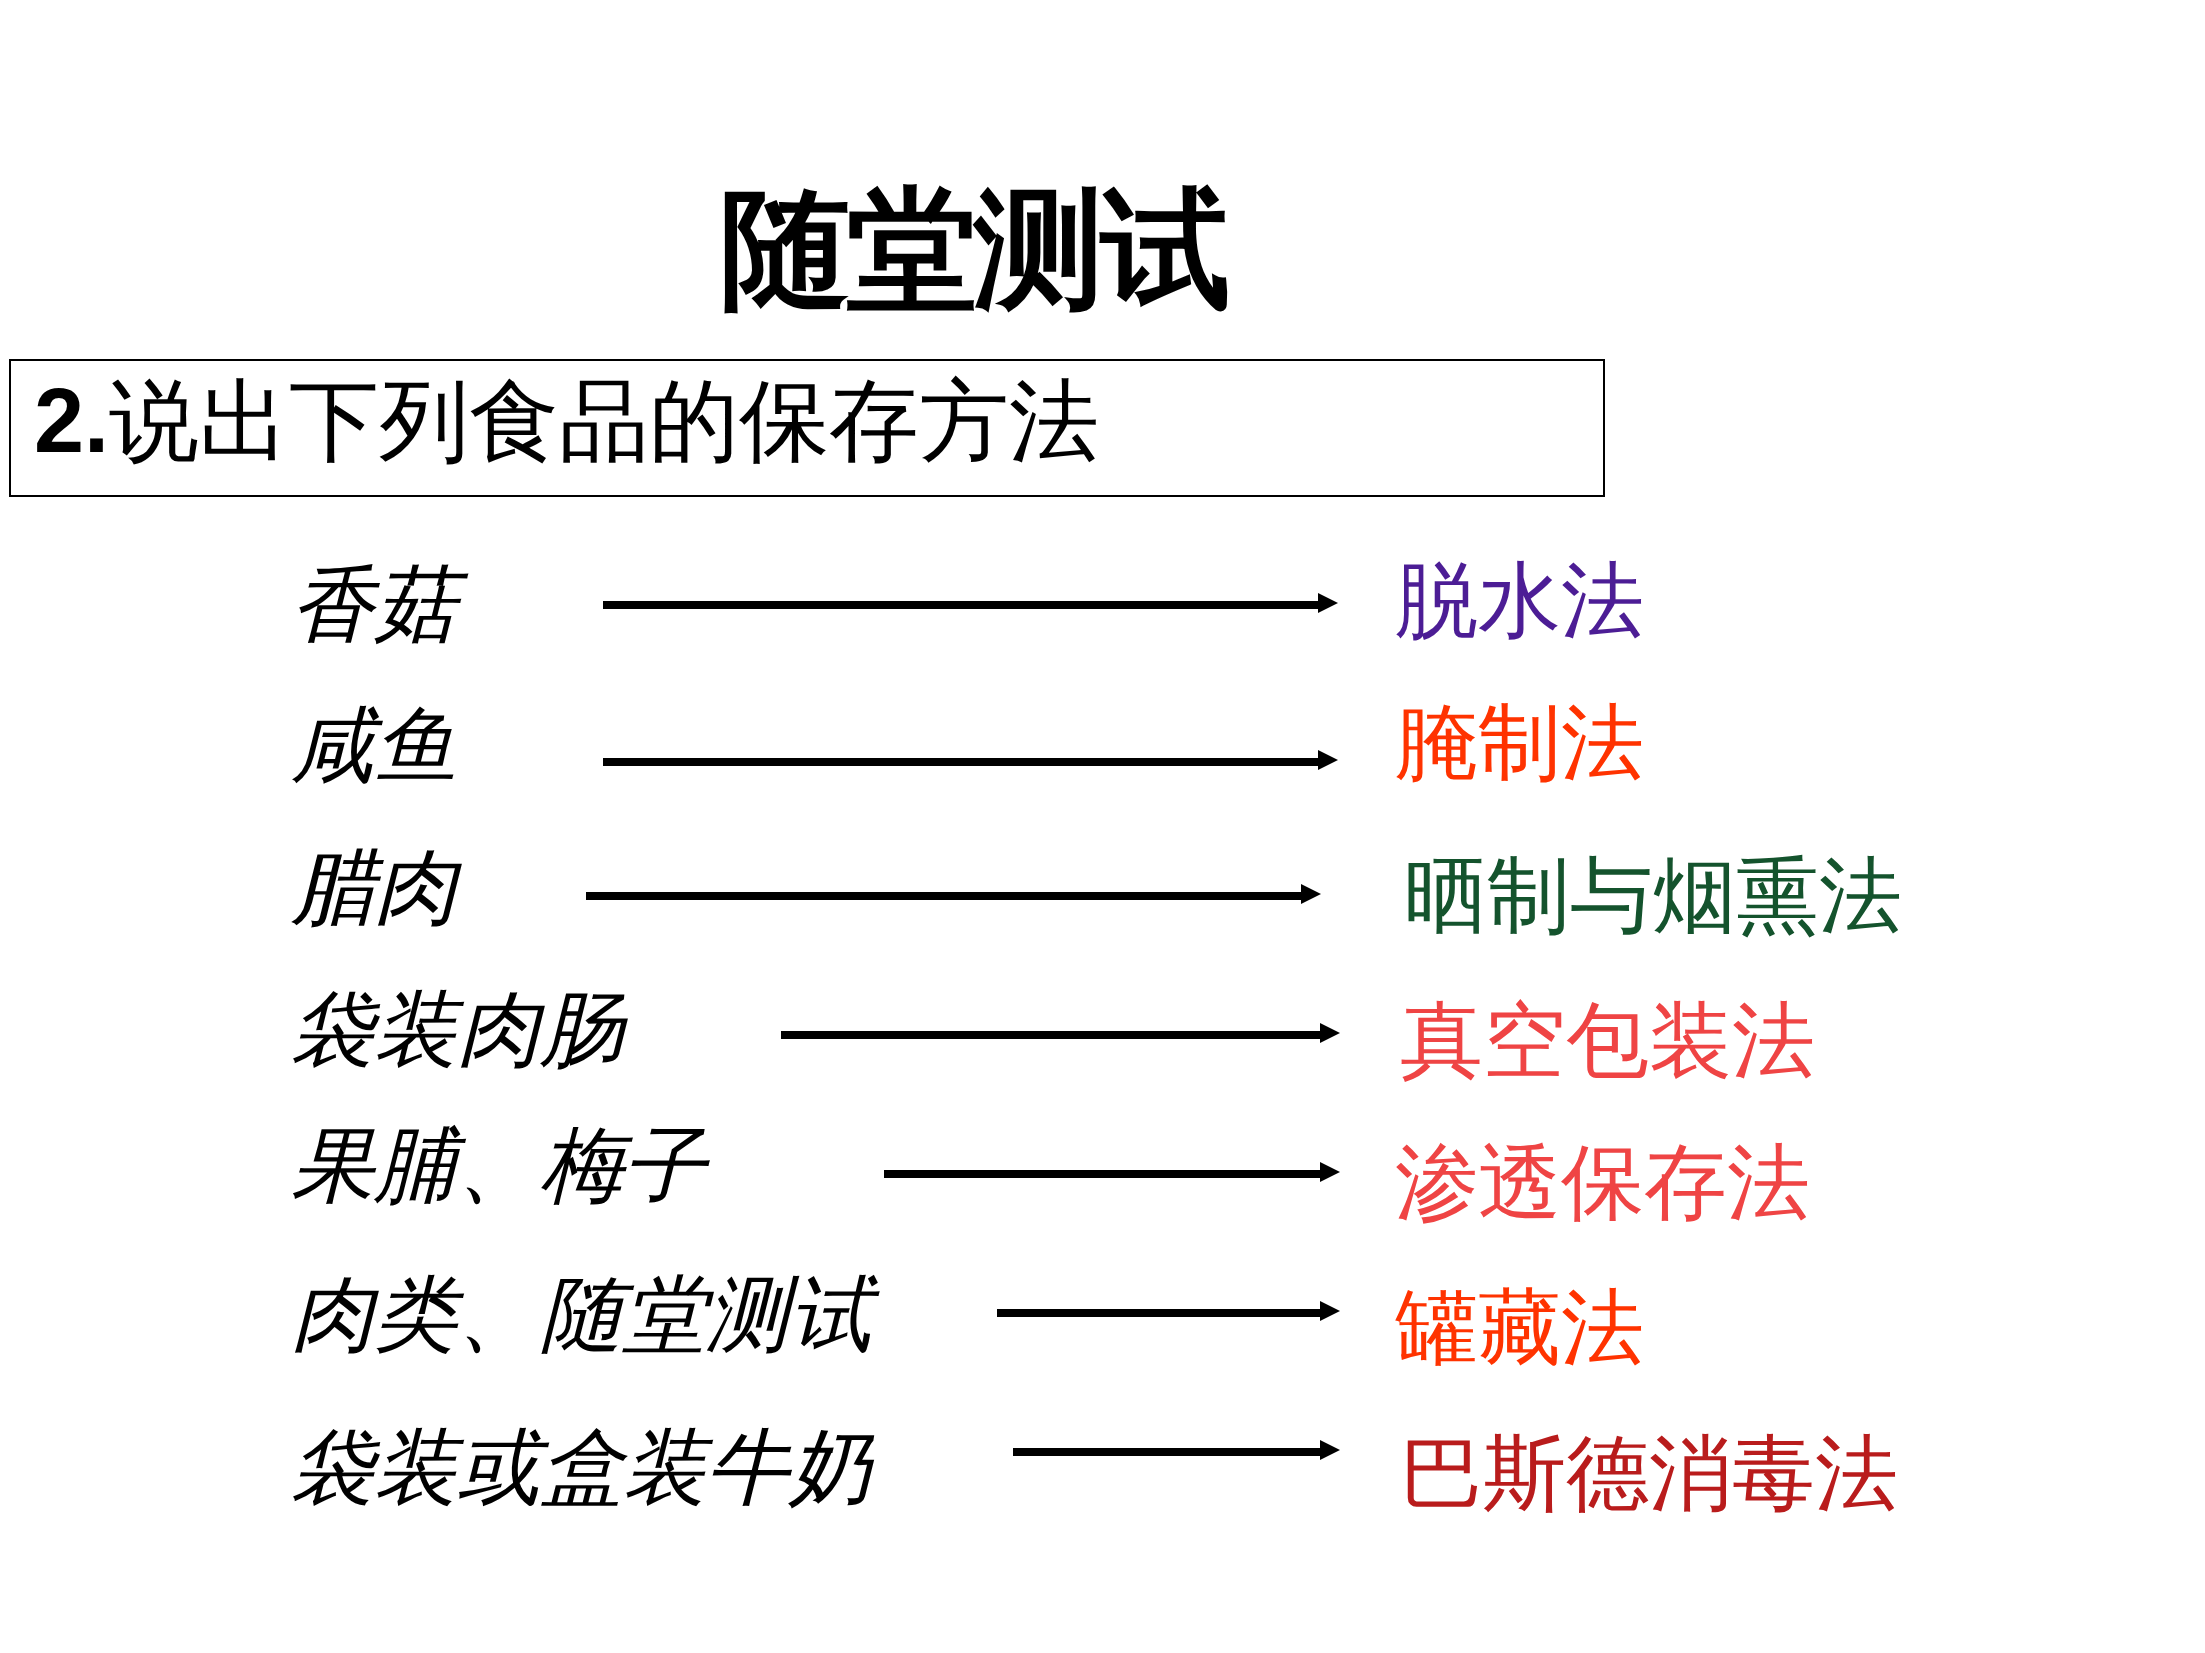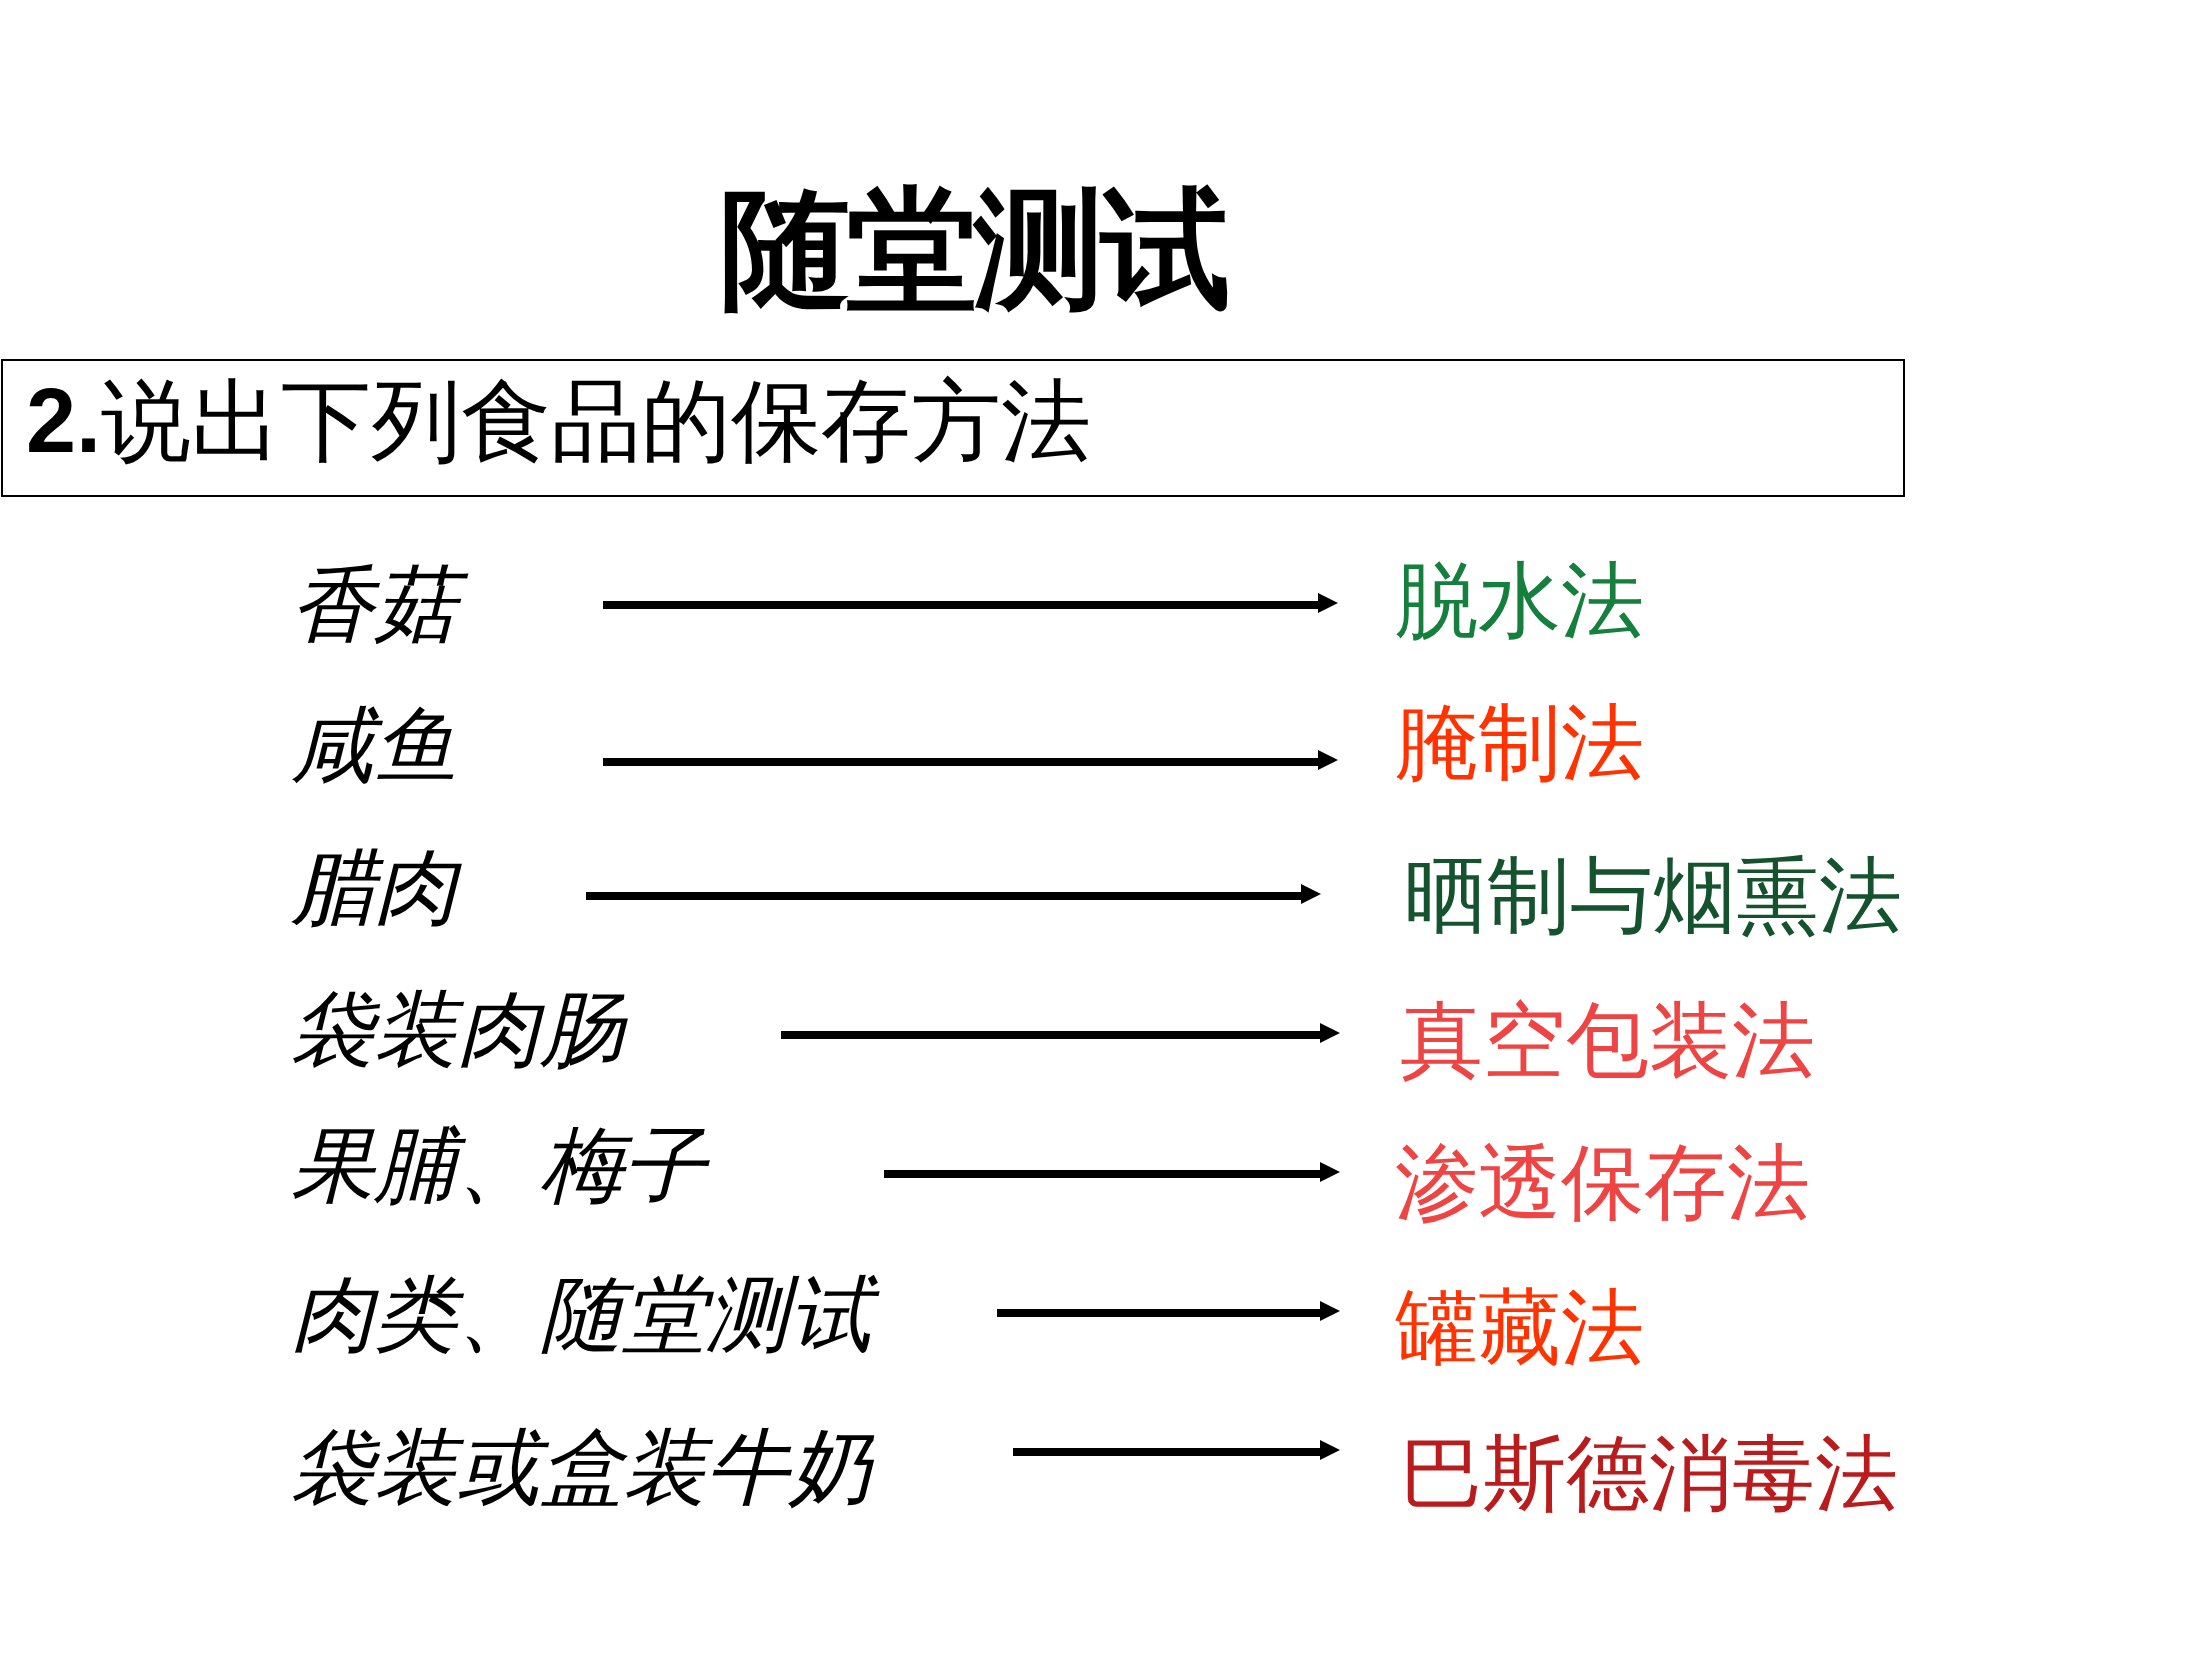--- a/index.html
+++ b/index.html
@@ -1,20 +1,20 @@
 <!DOCTYPE html>
 <html style="font-size:12.3px"><head>
 <meta charset="utf-8">
 <style>
   html, body { margin:0; padding:0; background:#ffffff; }
   body { width:2205px; height:1654px; position:relative; overflow:hidden;
          font-family: "DejaVu Serif", "Liberation Serif", serif; }
   .title { position:absolute; left:720px; top:184px; font-size:130px; font-weight:bold;
            font-family: "DejaVu Sans", "Liberation Sans", sans-serif; color:#000; line-height:1; letter-spacing:-3.1px; }
-  .qbox { position:absolute; left:1px; top:359px; width:1904px; height:138px;
+  .qbox { position:absolute; left:9px; top:359px; width:1596px; height:138px;
           border:2.3px solid #000; box-sizing:border-box; }
   .qtext { position:absolute; left:23px; top:15.3px; font-size:90px; line-height:1; color:#000; white-space:nowrap; }
   .qnum { font-family:"Liberation Sans","DejaVu Sans",sans-serif; font-weight:bold; }
   .food { position:absolute; left:291px; font-size:83px; line-height:1; color:#000; white-space:nowrap;font-style:italic; }
   .method { position:absolute; font-size:83px; line-height:1; white-space:nowrap; }
   .arrow { position:absolute; height:18.4px; }
   .arrow .shaft { position:absolute; left:0; top:5.4px; height:7.7px; background:#000; }
   .arrow .head { position:absolute; top:-3.1px; width:0; height:0;
                  border-top:10.7px solid transparent; border-bottom:10.7px solid transparent;
                  border-left:20px solid #000; }
@@ -28,21 +28,21 @@
   <div class="qtext">
     <span class="qnum">2.</span><span>说出下列食品的保存方法</span>
   </div>
 </div>
 
 <div class="food" style="top:563px">香菇</div>
 <div class="arrow" style="left:603px;top:596px;width:735px">
   <div class="shaft" style="width:720px"></div>
     <div class="head" style="left:715px"></div>
 </div>
-<div class="method" style="left:1395px;top:559px;color:#15803d">脱水法</div>
+<div class="method" style="left:1395px;top:559px;color:#4c1d95">脱水法</div>
 
 <div class="food" style="top:704px">咸鱼</div>
 <div class="arrow" style="left:603px;top:753px;width:735px">
   <div class="shaft" style="width:720px"></div>
     <div class="head" style="left:715px"></div>
 </div>
 <div class="method" style="left:1395px;top:701px;color:#ff3300">腌制法</div>
 
 <div class="food" style="top:846px">腊肉</div>
 <div class="arrow" style="left:586px;top:887px;width:735px">

